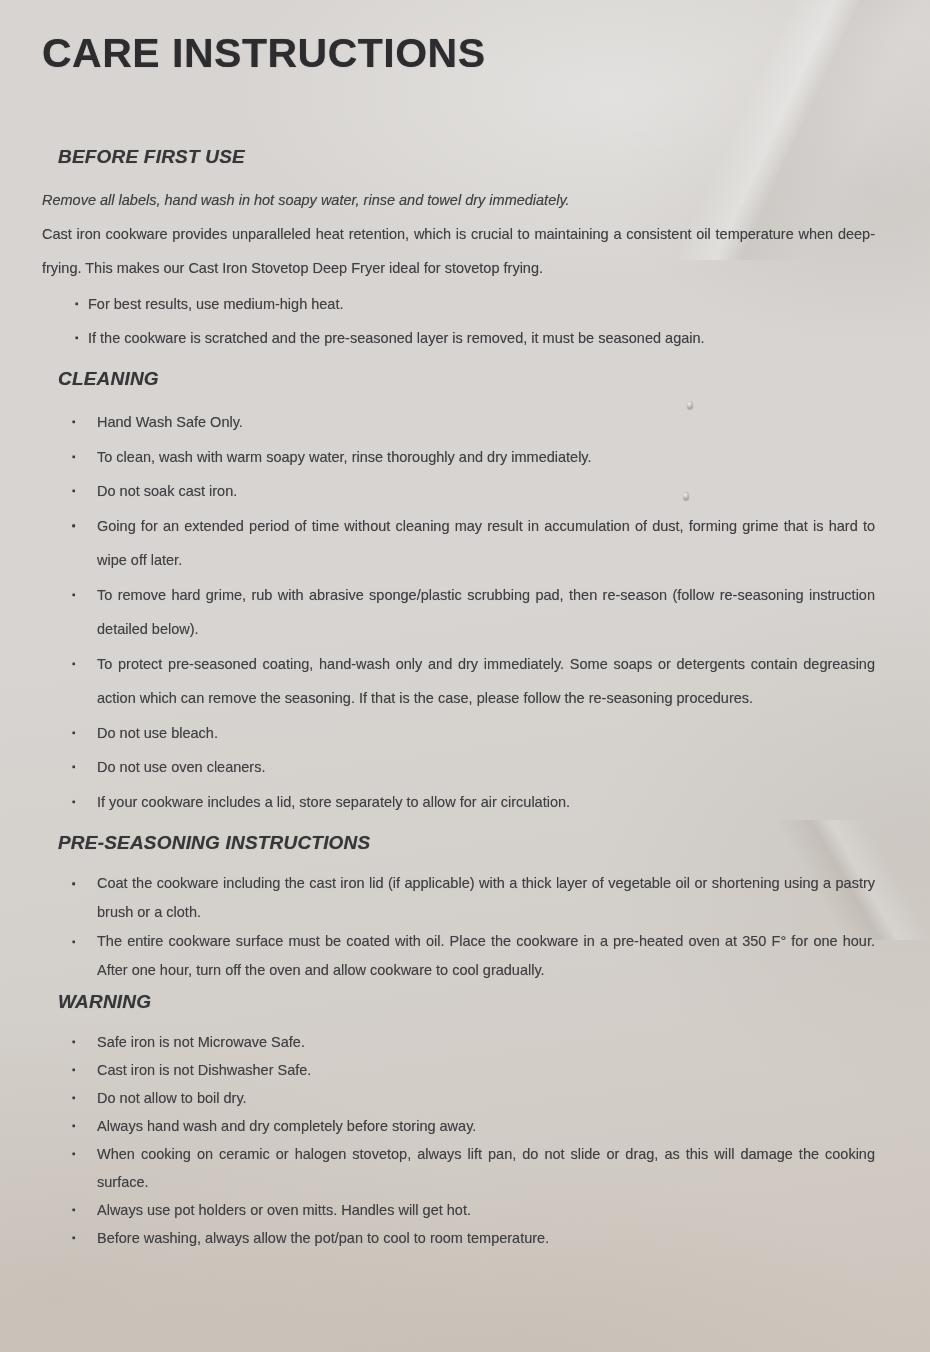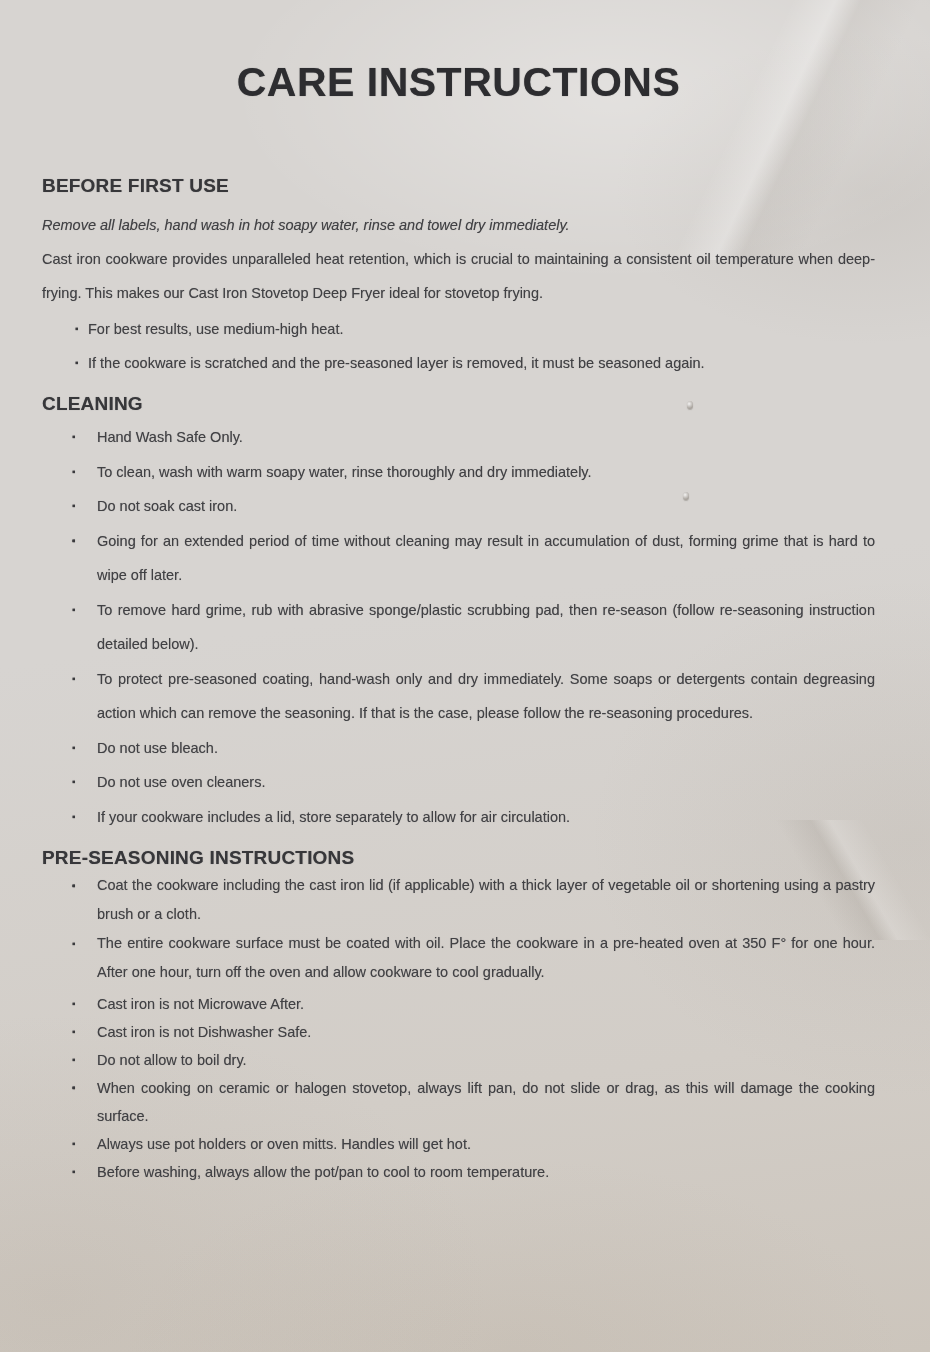--- a/index.html
+++ b/index.html
@@ -46,37 +46,37 @@
   .speck-1 { left: 687px; top: 401px; }
   .speck-2 { left: 683px; top: 492px; }
 
   .content {
     position: absolute;
     left: 42px;
     right: 55px;
     top: 0;
   }
   .doc-title {
-    padding-top: 58px;
+    padding-top: 29px;
     font-size: 41px;
     line-height: 48px;
     font-weight: bold;
-    text-align: center;
     letter-spacing: 0.5px;
     color: #2d2d30;
     text-shadow: 0 0 1px rgba(45,45,48,0.55);
   }
   h2 {
-    margin: 0;
+    margin: 16px;
     font-size: 19px;
     line-height: 20px;
     font-weight: bold;
     color: #37373a;
     text-shadow: 0 0 0.8px rgba(55,55,58,0.5);
     letter-spacing: 0.2px;
+    font-style: italic;
   }
   .h-s1 { margin-top: 70px; }
   .h-s2 { margin-top: 14px; }
   .h-s3 { margin-top: 14px; }
   .h-s4 { margin-top: 7px; }
 
   p, li {
     font-size: 14.5px;
     color: #414144;
     text-shadow: 0 0 0.7px rgba(65,65,68,0.45);
@@ -193,35 +193,37 @@
       <li>
         <span class="bullet-mark">▪</span>
         <span>Coat the cookware including the cast iron lid (if applicable) with a thick layer of vegetable oil or shortening using a pastry brush or a cloth.</span>
       </li>
       <li>
         <span class="bullet-mark">▪</span>
         <span>The entire cookware surface must be coated with oil. Place the cookware in a pre-heated oven at 350 F° for one hour. After one hour, turn off the oven and allow cookware to cool gradually.</span>
       </li>
     </ul>
 
+    <h2 class="h-s4">WARNING</h2>
     <ul class="ul-s4">
       <li>
         <span class="bullet-mark">▪</span>
-        <span>Cast iron is not Microwave After.</span>
+        <span>Safe iron is not Microwave Safe.</span>
       </li>
       <li>
         <span class="bullet-mark">▪</span>
         <span>Cast iron is not Dishwasher Safe.</span>
       </li>
       <li>
         <span class="bullet-mark">▪</span>
         <span>Do not allow to boil dry.</span>
       </li>
       <li>
         <span class="bullet-mark">▪</span>
+        <span>Always hand wash and dry completely before storing away.</span>
       </li>
       <li>
         <span class="bullet-mark">▪</span>
         <span>When cooking on ceramic or halogen stovetop, always lift pan, do not slide or drag, as this will damage the cooking surface.</span>
       </li>
       <li>
         <span class="bullet-mark">▪</span>
         <span>Always use pot holders or oven mitts. Handles will get hot.</span>
       </li>
       <li>

